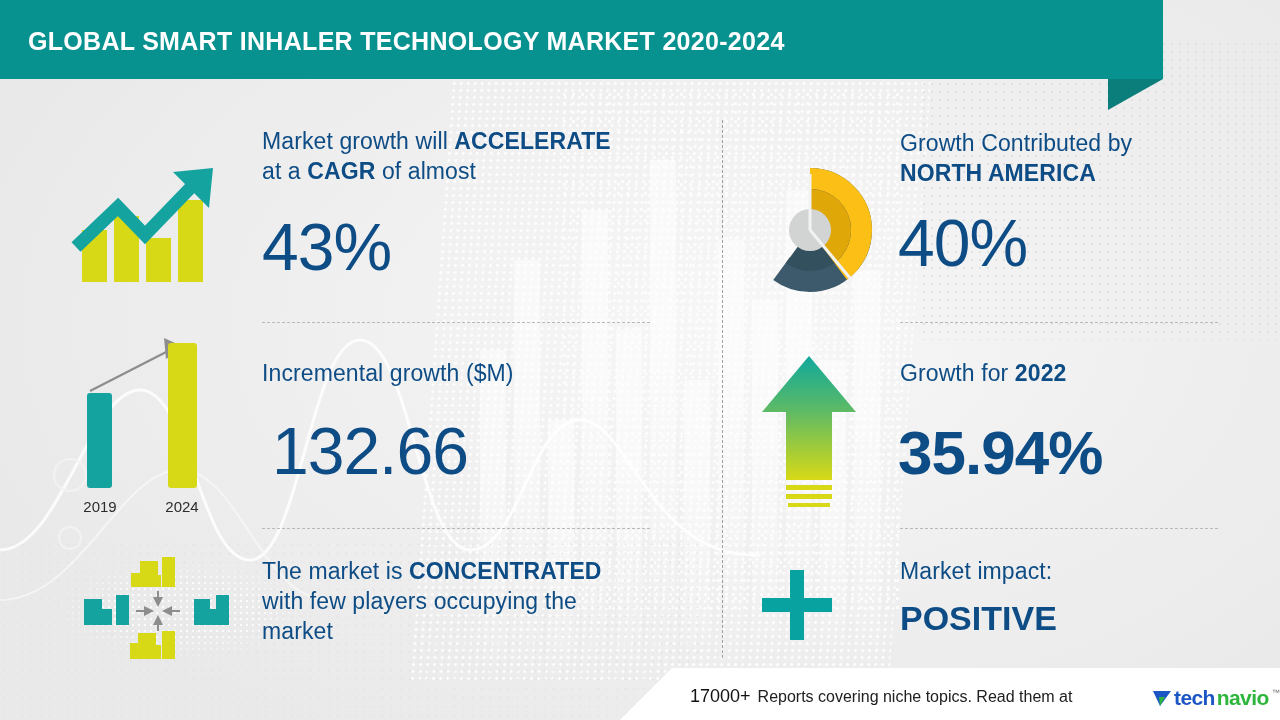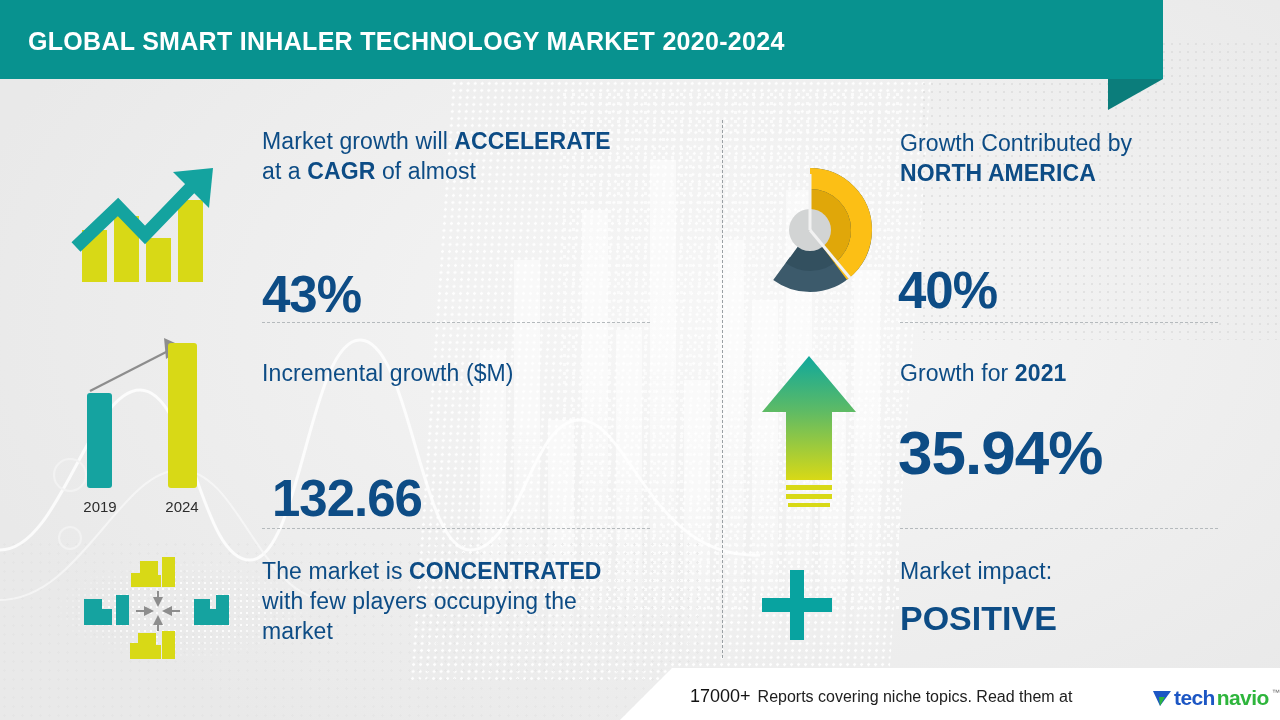--- a/index.html
+++ b/index.html
@@ -139,25 +139,24 @@
     color: #0d4c85;
   }
   .lead {
     font-size: 23px;
     line-height: 30px;
     font-weight: 400;
     letter-spacing: .1px;
   }
   .lead b { font-weight: bold; }
   .bignum {
-    font-size: 51px;
-    font-weight: bold;
+    font-size: 66px;
+    font-weight: normal;
     line-height: 78px;
     letter-spacing: -1px;
-    margin-top: 48px;
   }
   .bignum-sm {
     font-size: 62px;
     font-weight: bold;
     line-height: 66px;
     letter-spacing: -1px;
   }
   .posword {
     font-size: 34px;
     font-weight: bold;
@@ -419,21 +418,21 @@
     <div class="plus-v"></div>
   </div>
 
   <div class="tx lead t-r1">
     <span>Growth Contributed by</span><br>
     <b>NORTH AMERICA</b>
   </div>
   <div class="tx bignum n-r1">40%</div>
 
   <div class="tx lead t-r2">
-    <span>Growth for </span><b>2021</b>
+    <span>Growth for </span><b>2022</b>
   </div>
   <div class="tx bignum-sm n-r2">35.94%</div>
 
   <div class="tx posword w-r3">POSITIVE</div>
   <div class="tx lead t-r3">Market impact:</div>
 
   <div class="footer"></div>
   <div class="footer-inner">
     <span class="foot-count">17000+</span>
     <span class="foot-text">Reports covering niche topics. Read them at</span>

